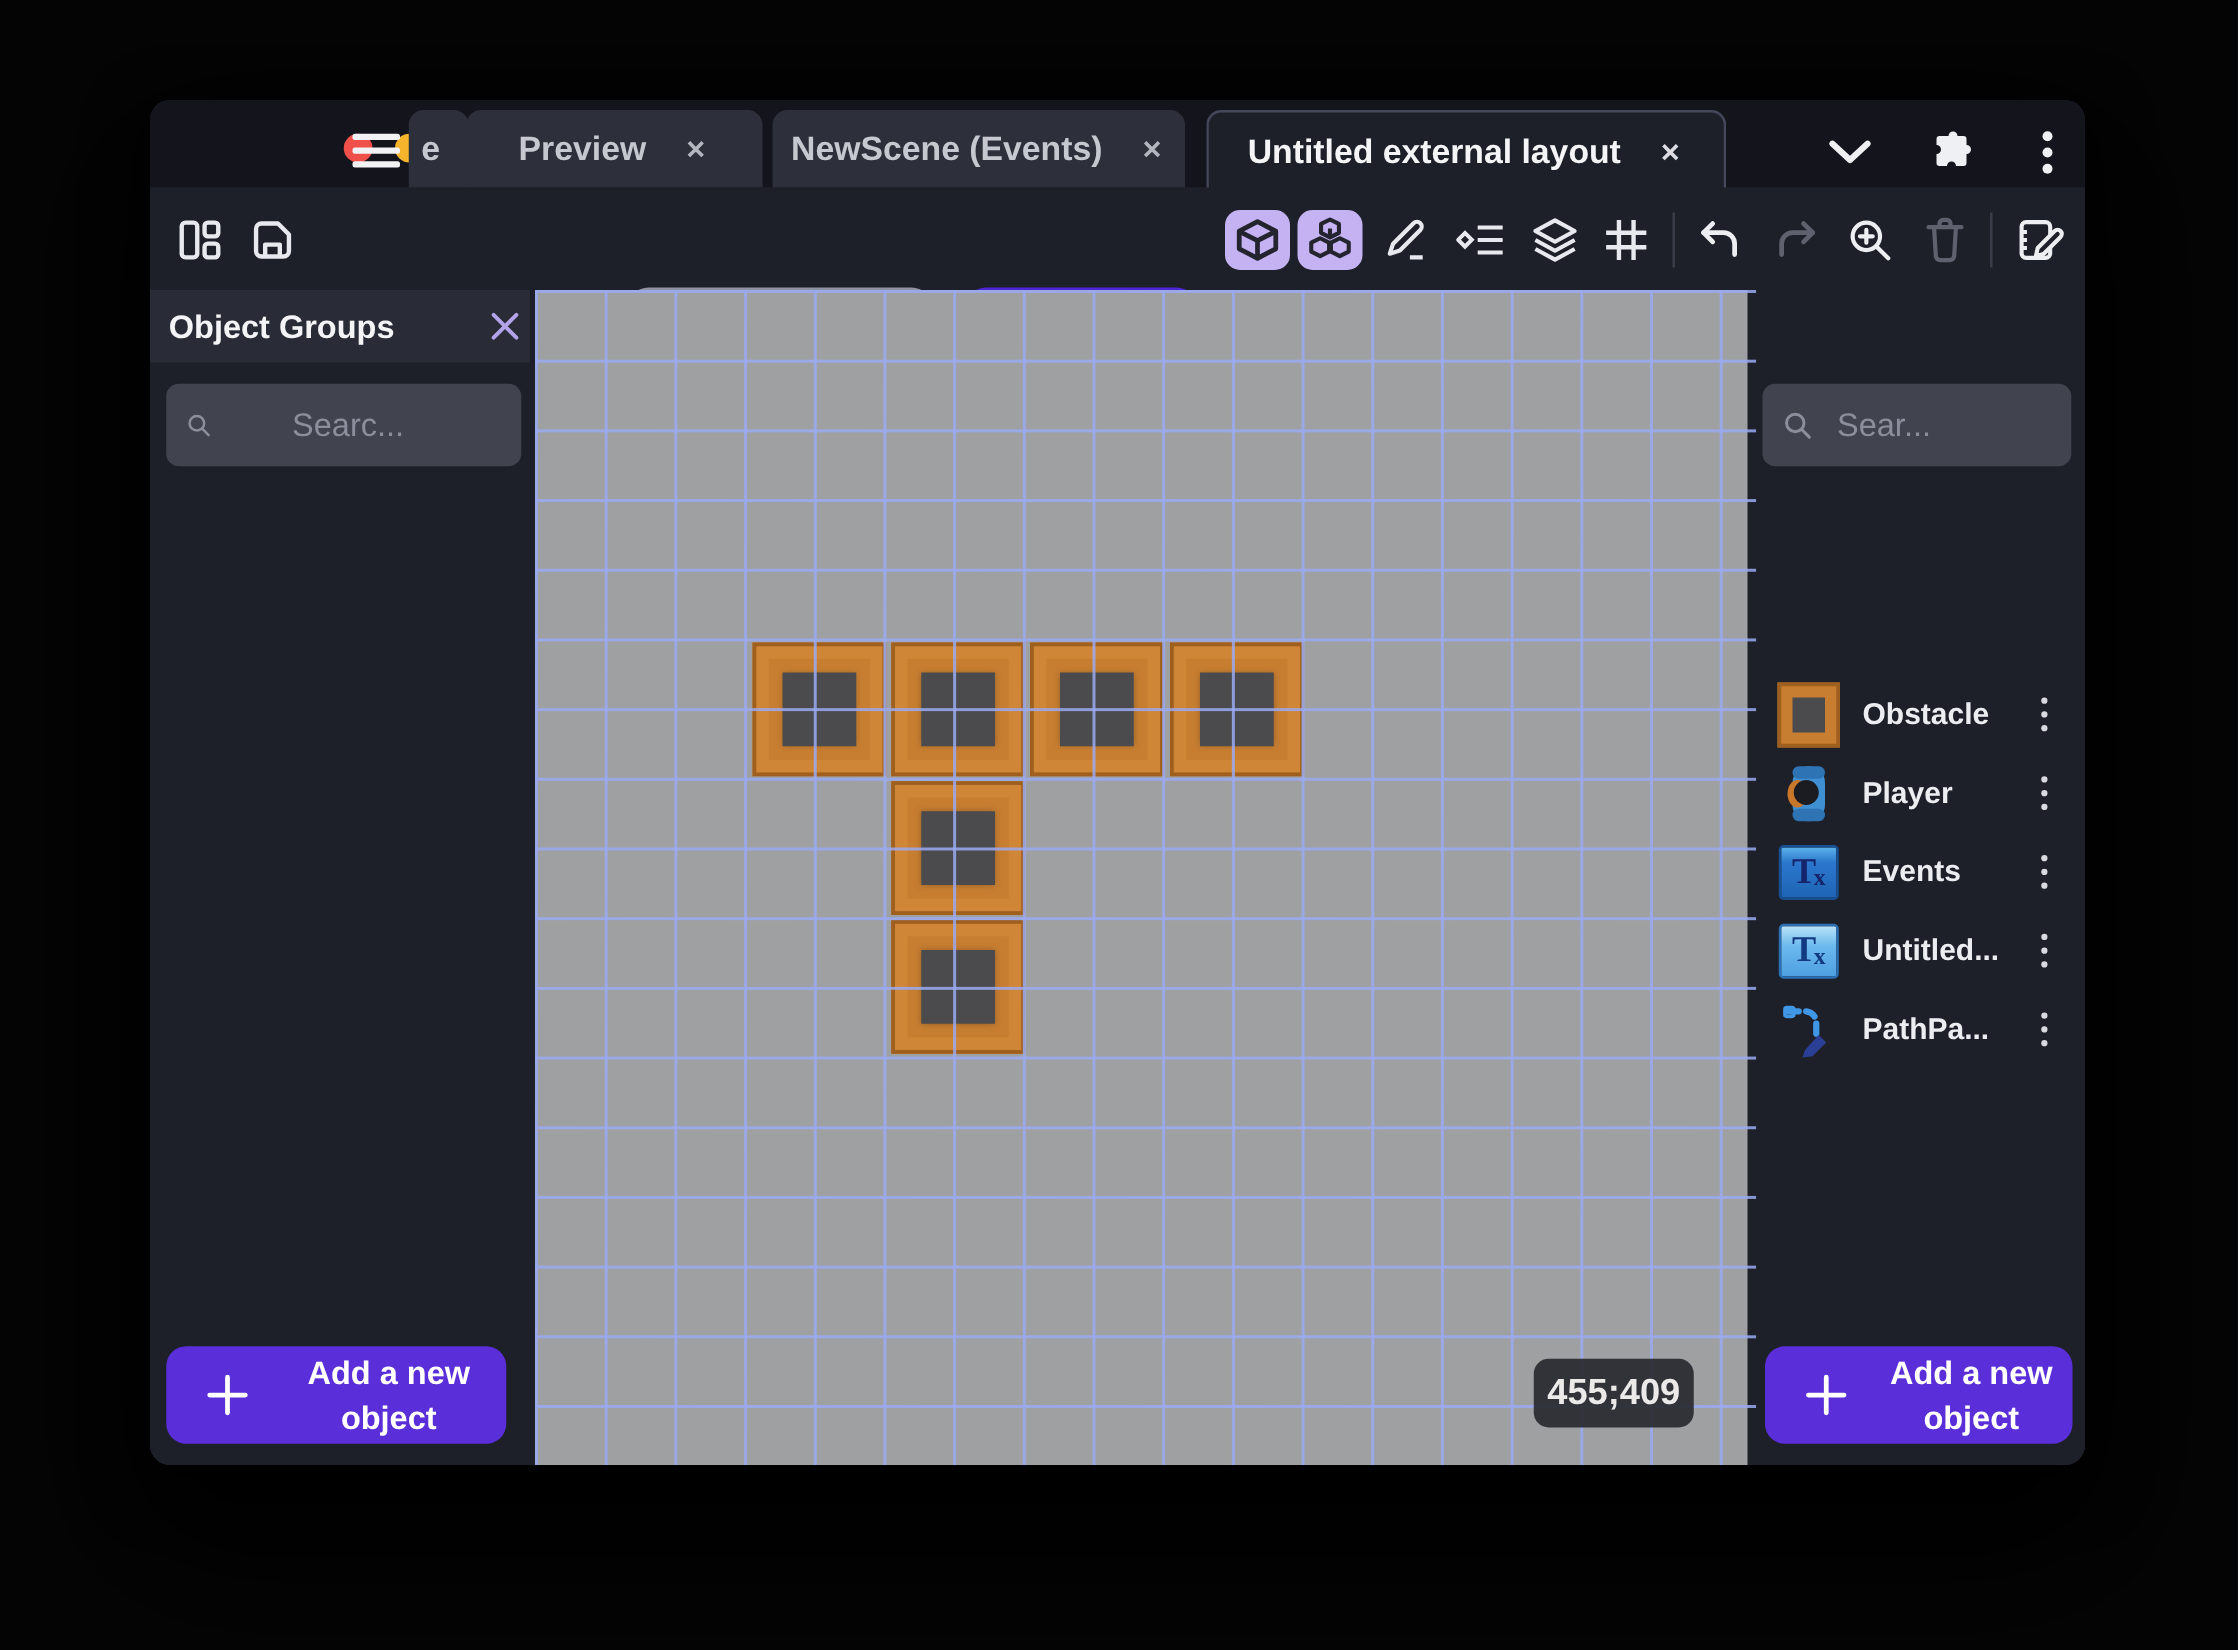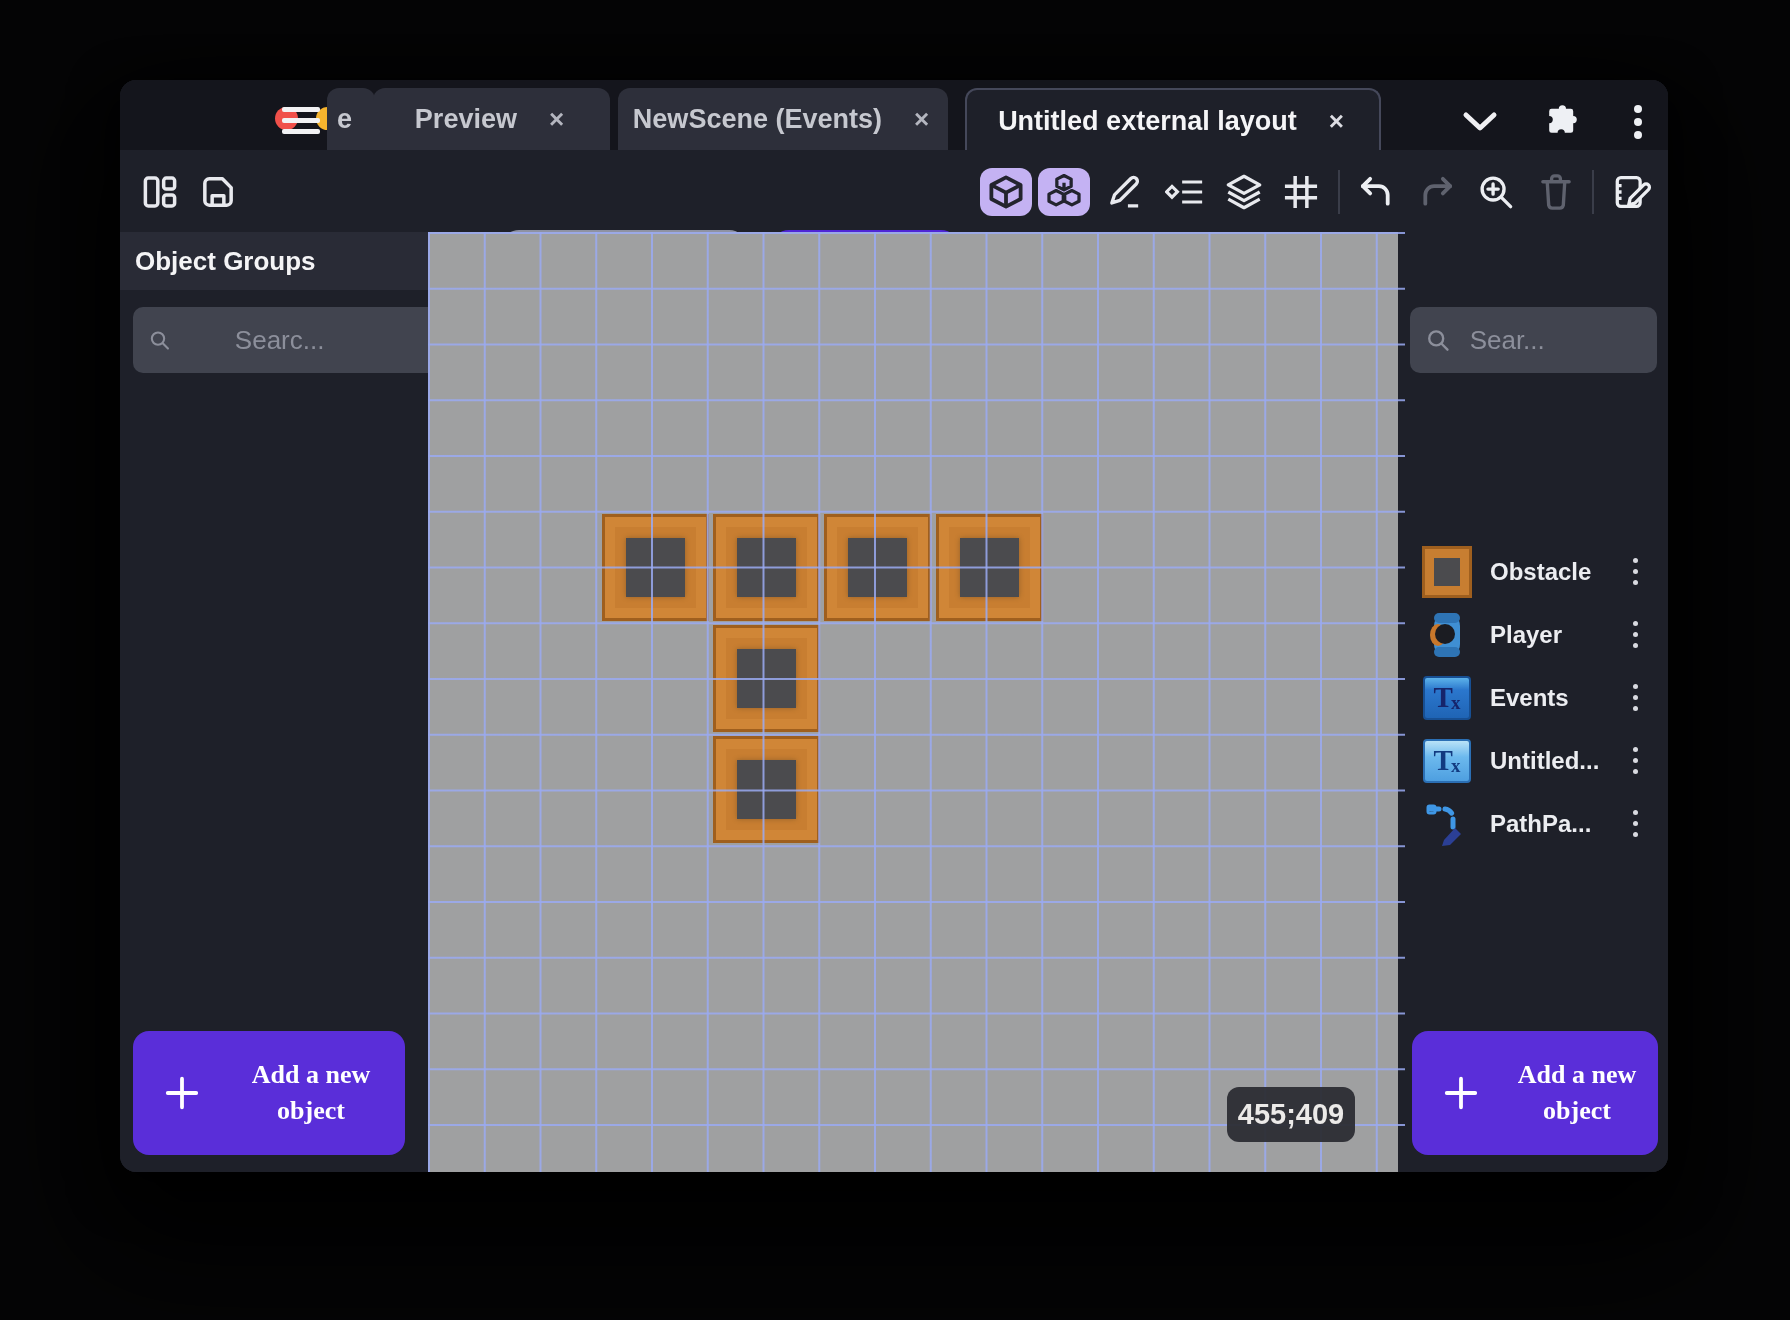--- a/index.html
+++ b/index.html
@@ -35,34 +35,34 @@
   .preview-main{flex:1;display:flex;align-items:center;justify-content:center;gap:16px;height:100%;}
   .preview-split{width:2px;height:100%;background:#6e7181;opacity:.6;}
   .preview-arrow{width:52px;height:100%;display:flex;align-items:center;justify-content:center;}
   .publish-btn{position:absolute;left:651px;top:80px;width:188px;height:66px;border-radius:18px;background:#4f26d6;
     display:flex;align-items:center;justify-content:center;gap:14px;color:#fff;font-size:27px;font-weight:700;cursor:pointer;border:none;}
   .hl{background:#c4b2f3;border-radius:12px;}
   svg.ico{display:block;}
 
   
   .panel{position:absolute;top:152px;bottom:0;background:#1e2029;}
-  .panel-left{left:0;width:304px;padding-left:36px;}
+  .panel-left{left:0;width:304px;}
   .panel-right{left:1278px;width:270px;}
   .panel-head{position:absolute;left:0;top:0;width:100%;height:58px;background:#292b36;display:flex;align-items:center;}
   .panel-title{font-size:26px;font-weight:700;color:#f4f4f6;margin-left:15px;}
   .panel-head .spacer{flex:1;}
   .phbtn{width:40px;height:40px;display:flex;align-items:center;justify-content:center;cursor:pointer;}
   .searchbox{position:absolute;top:75px;height:66px;background:#41444f;border-radius:10px;display:flex;align-items:center;padding:0 16px;}
   .searchbox input{background:transparent;border:none;outline:none;font-size:26px;color:#dfe0e6;width:100%;margin-left:18px;
     font-family:"Liberation Sans","DejaVu Sans",sans-serif;}
   .searchbox input::placeholder{color:#8c8f9b;}
   .sb-left{left:13px;right:7px;gap:45px;}
   .sb-right{left:12px;right:11px;}
-  .add-btn{position:absolute;bottom:17px;height:124px;border-radius:16px;background:#5a2ed9;border:none;cursor:pointer;
-    display:flex;align-items:center;padding:0 10px 0 30px;gap:26px;font-family:Liberation Serif, serif;}
+  .add-btn{position:absolute;bottom:17px;height:78px;border-radius:16px;background:#5a2ed9;border:none;cursor:pointer;
+    display:flex;align-items:center;padding:0 10px 0 30px;gap:26px;}
   .add-label{flex:1;text-align:center;color:#fff;font-size:26px;font-weight:700;line-height:36px;}
   .add-left{left:13px;width:272px;}
   .add-right{left:14px;width:246px;}
 
   
   .obj-list{position:absolute;left:0;top:308px;width:100%;}
   .obj-row{height:63px;display:flex;align-items:center;padding:0 18px 0 24px;cursor:pointer;}
   .obj-ico{width:50px;display:flex;align-items:center;justify-content:center;}
   .obj-label{margin-left:18px;font-size:24px;font-weight:600;color:#ecedf1;flex:1;white-space:nowrap;}
   .kebab{width:30px;height:40px;display:flex;flex-direction:column;align-items:center;justify-content:center;gap:6px;cursor:pointer;}

